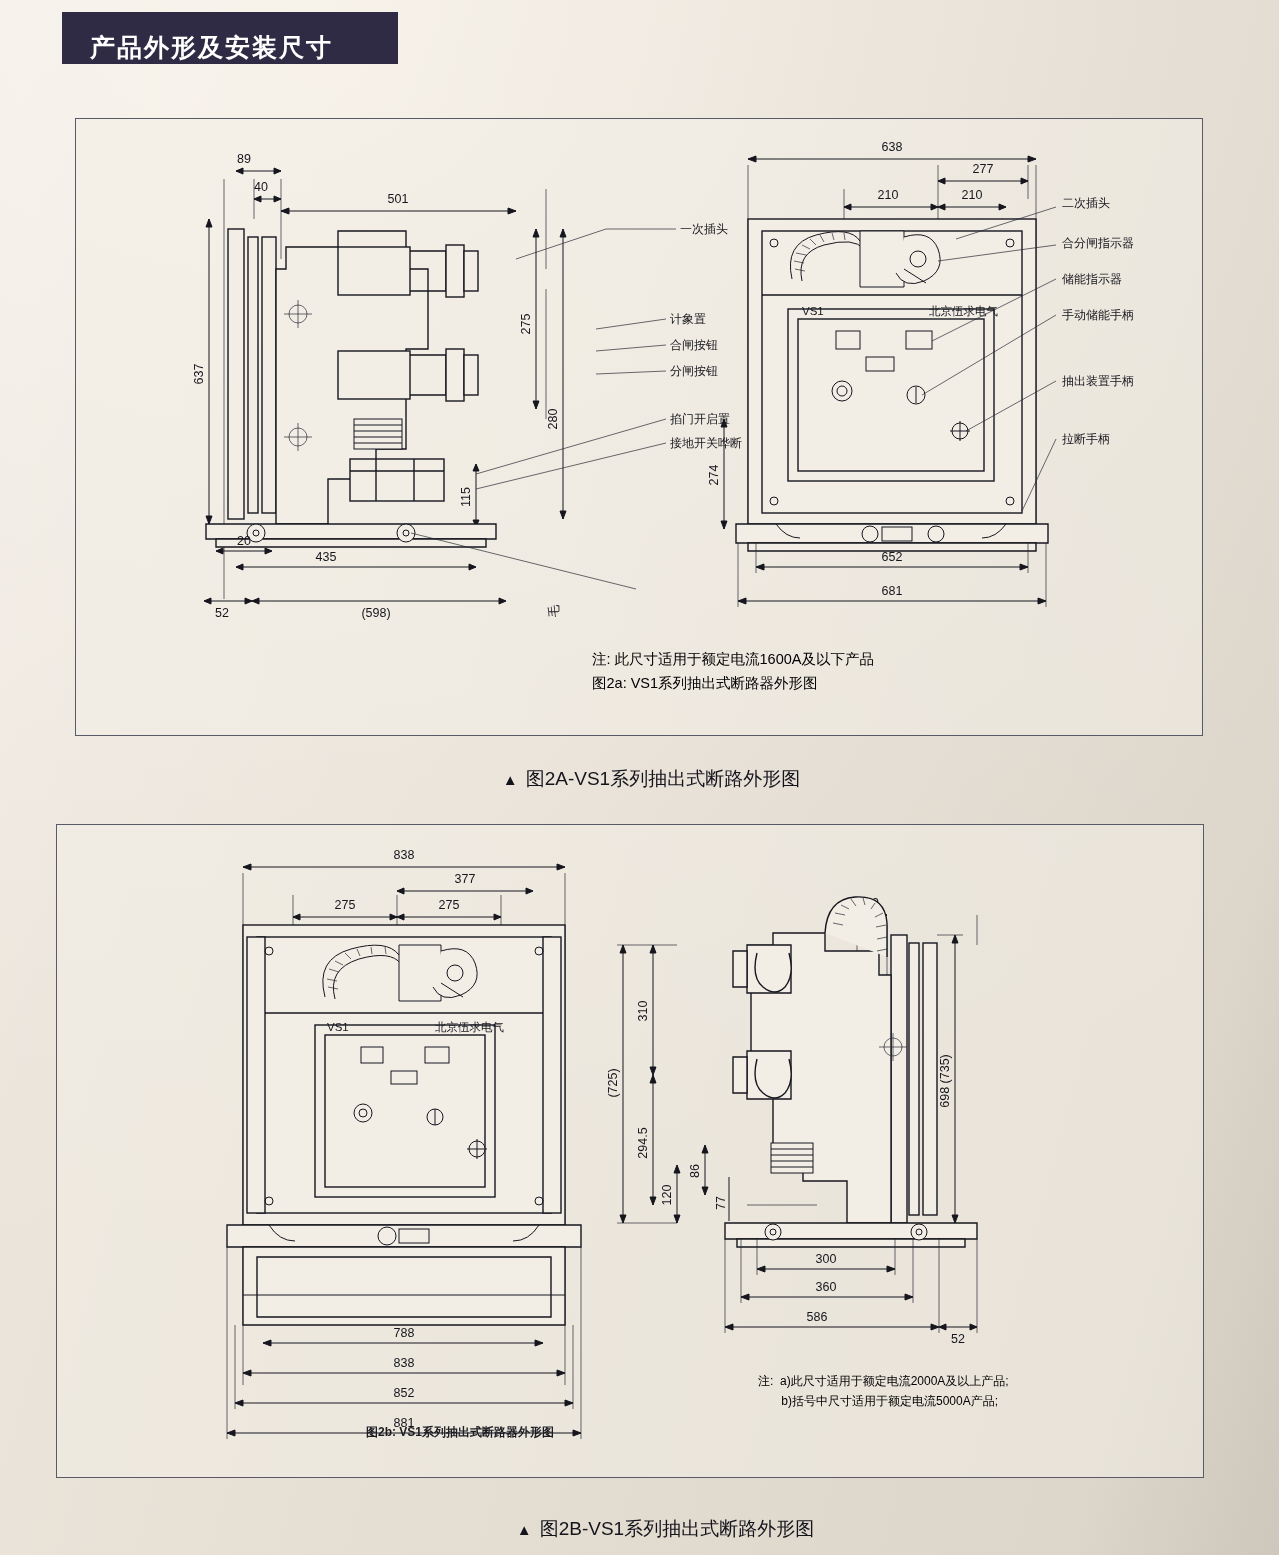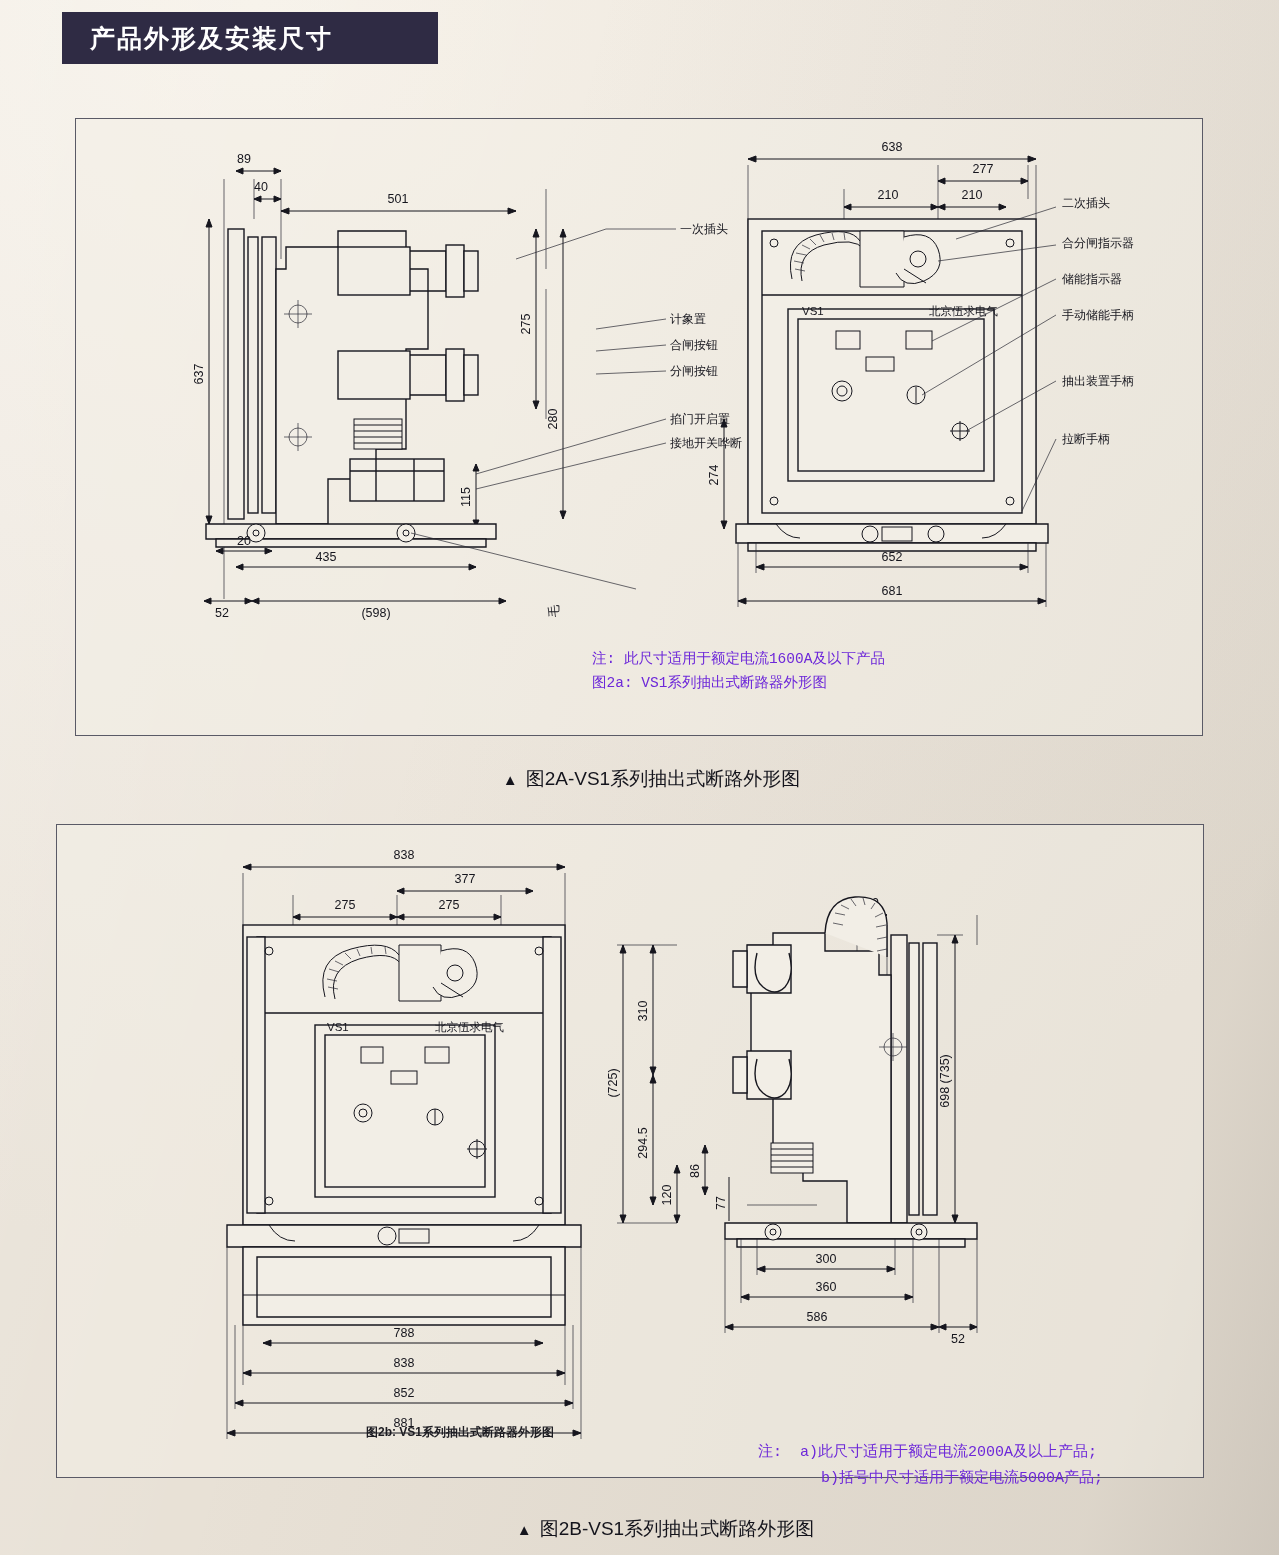--- a/index.html
+++ b/index.html
@@ -28,25 +28,25 @@
     inset: 0;
     background: linear-gradient(105deg, rgba(255,255,255,0.25) 0%, rgba(255,255,255,0) 35%, rgba(120,110,95,0.10) 88%, rgba(90,80,70,0.18) 100%);
     pointer-events: none;
   }
 
   
   .banner {
     position: absolute;
     left: 62px;
     top: 12px;
-    width: 376px;
+    width: 336px;
     height: 52px;
     background: #2f2b44;
     display: flex;
-    align-items: center;
+    align-items: flex-end;
     padding-left: 28px;
     box-sizing: border-box;
   }
   .banner span {
     color: #ffffff;
     font-size: 25px;
     font-weight: bold;
     letter-spacing: 2px;
   }
 
@@ -70,26 +70,25 @@
     margin-left: 12px;
   }
   #caption-a { top: 766px; left: 0; }
   #caption-b { top: 1516px; left: 0; padding-left: 14px; }
   .caption .tri { color: #14141c; margin-right: 8px; font-size: 15px; }
 
   .note {
     position: absolute;
     font-size: 14.5px;
     line-height: 1.65;
-    color: #6d28d9;
+    color: #000000;
     white-space: pre;
-    font-family: Liberation Mono, monospace;
   }
   #note-a { left: 592px; top: 648px; }
-  #note-b { left: 758px; top: 1440px; font-size: 15px; line-height: 1.7; }
+  #note-b { left: 758px; top: 1371px; font-size: 12px; line-height: 1.7; }
   #subcap-b {
     position: absolute;
     left: 366px;
     top: 1424px;
     font-size: 12px;
     font-weight: bold;
   }
 
   svg { display: block; }
   .dl { stroke: #16161e; fill: none; stroke-width: 1; }

